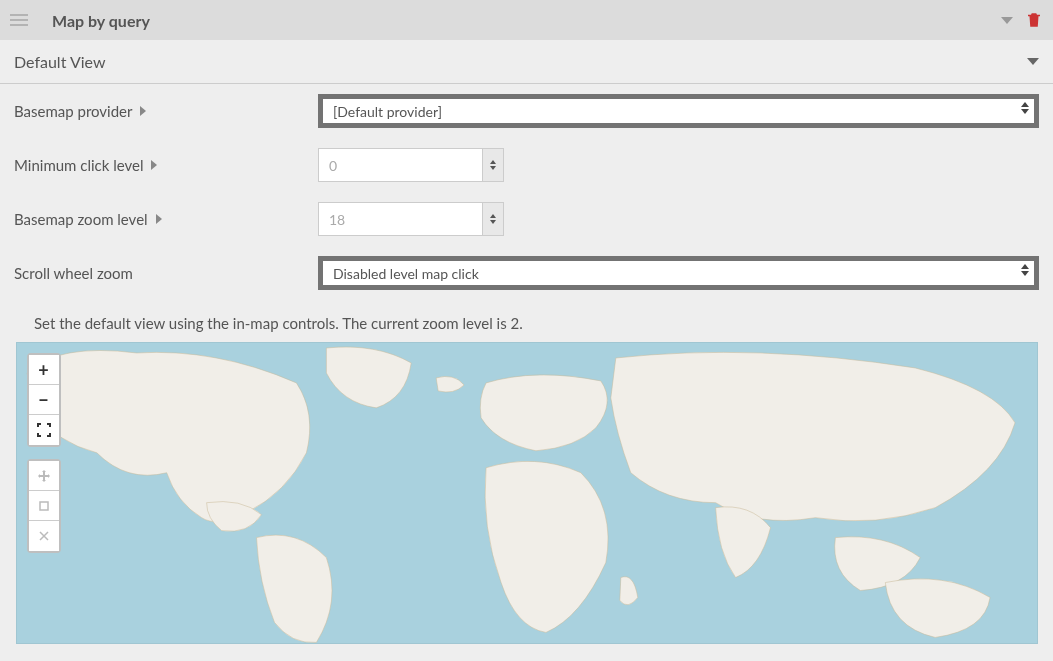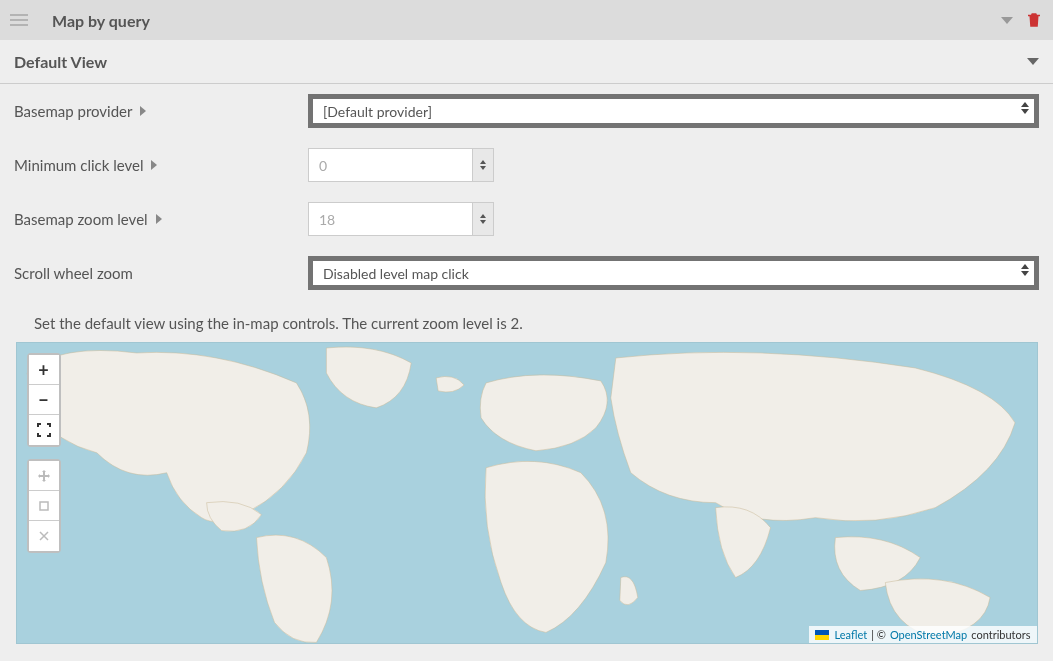--- a/index.html
+++ b/index.html
@@ -56,38 +56,38 @@
       width: 18px;
       height: 20px;
     }
     .section {
       padding: 0px 14px;
     }
     .section-header {
       display: flex;
       align-items: center;
       padding: 12px 14px;
-      font-weight: 700;
+      font-weight: 400;
       font-size: 16px;
       color: #555;
       border-bottom: 1px solid #ccc;
       cursor: pointer;
     }
     .section-header .spacer { flex: 1; }
     .section-chevron {
       width: 0; height: 0;
       border-left: 6px solid transparent;
       border-right: 6px solid transparent;
       border-top: 7px solid #666;
     }
     .field-row {
       display: flex;
       align-items: center;
       padding: 10px 0;
-      gap: 4px;
+      gap: 14px;
     }
     .field-label {
       width: 290px;
       color: #555;
       font-size: 15px;
       display: flex;
       align-items: center;
       gap: 8px;
     }
     .chevron-right-icon {
@@ -407,30 +407,20 @@
           </svg>
         </div>
         <div class="ctrl-btn disabled">
           <svg width="12" height="12" viewBox="0 0 12 12">
             <path d="M2 2l8 8M10 2l-8 8" stroke="#bbb" stroke-width="1.5"></path>
           </svg>
         </div>
       </div>
     </div>
 
-    <div class="map-attrib">
-      <span class="flag">
-          <span class="blue"></span>
-          <span class="yellow"></span>
-        </span>
-      <a>Leaflet</a>
-      <span> | © </span>
-      <a>OpenStreetMap</a>
-      <span> contributors</span>
-    </div>
   </div>
 </div>
 
 <div class="section-header wms-header">
 
   <span class="spacer"></span>
 
 </div>
 
 </body></html>

